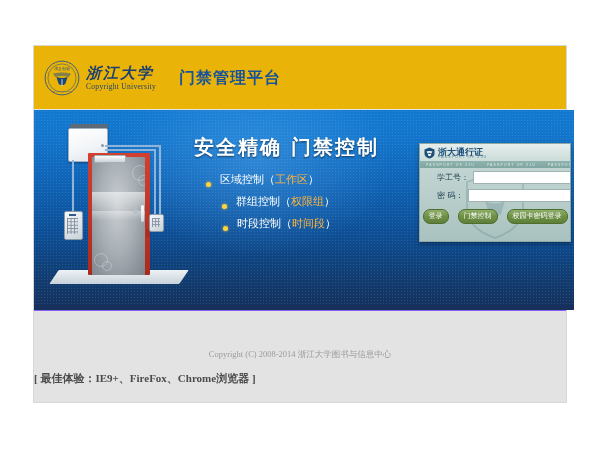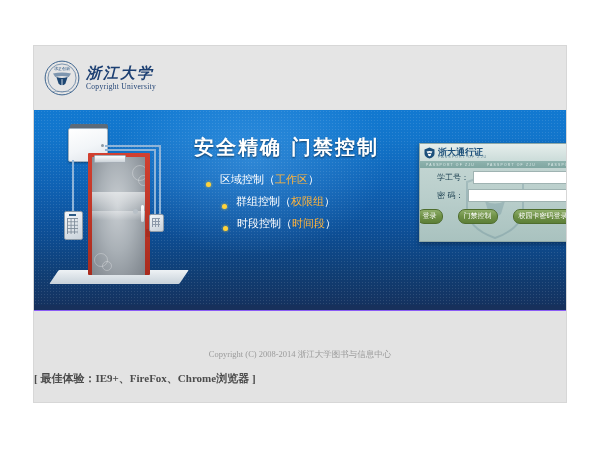--- a/index.html
+++ b/index.html
@@ -32,21 +32,21 @@
     border: 1px solid #d7d7d7;
     box-sizing: border-box;
   }
 
   
   .site-header {
     position: absolute;
     left: 0; top: 0;
     width: 100%;
     height: 64px;
-    background: #e5e5e5;
+    background: #eab308;
     border-bottom: 1px solid #e4e4e4;
     box-sizing: border-box;
   }
   .logo-block {
     position: absolute;
     left: 10px;
     top: 12px;
     display: flex;
     align-items: center;
     height: 40px;
@@ -101,20 +101,21 @@
     height: 200px;
     overflow: hidden;
     background:
       linear-gradient(180deg,
         #1279d1 0%,
         #1275cb 14%,
         #0f62b4 38%,
         #0d4e95 62%,
         #103e74 82%,
         #15305c 100%);
+    padding-left: 8px;
   }
   .banner-dots {
     position: absolute;
     inset: 0;
     background-image:
       radial-gradient(rgba(255,255,255,0.11) 0.6px, transparent 0.7px);
     background-size: 3px 3px;
     pointer-events: none;
   }
   .banner-glow {
@@ -468,21 +469,21 @@
     box-sizing: border-box;
     font-family: "Liberation Sans", sans-serif;
     font-size: 8px;
     padding: 0 3px;
     color: #222;
     outline: none;
   }
   .btn-row {
     display: flex;
     justify-content: center;
-    gap: 15px;
+    gap: 9px;
     margin-top: 7px;
   }
   .login-btn {
     background: linear-gradient(180deg,#8fae6a 0%, #6f9147 48%, #5d7f38 100%);
     border: 1px solid #4e6d2e;
     border-radius: 7px;
     color: #ffffff;
     font-family: "DejaVu Sans", sans-serif;
     font-size: 7px;
     line-height: 1;
@@ -540,20 +541,21 @@
           <path d="M22 30 Q32 34 42 30 L38 42 Q32 48 26 42 Z" fill="#1d4672"></path>
           <path d="M32 34 L32 47" stroke="#ffffff" stroke-width="1.4"></path>
           <text x="32" y="18" font-size="7" fill="#2a5684" text-anchor="middle" font-family="Liberation Serif, serif">求是创新</text>
           <text x="32" y="57" font-size="5" fill="#2a5684" text-anchor="middle" font-family="Liberation Serif, serif">ZHEJIANG UNIV</text>
         </svg>
         <div class="wordmark">
           <div class="cn">浙江大学</div>
           <div class="en">Copyright University</div>
         </div>
       </div>
+      <div class="platform-title">门禁管理平台</div>
     </div>
 
     <div class="banner">
       <div class="banner-glow"></div>
       <div class="banner-dots"></div>
 
       <div class="illus">
         <div class="ctrl-box-top"></div>
         <div class="ctrl-box"></div>
         <div class="ctrl-dot"></div>

